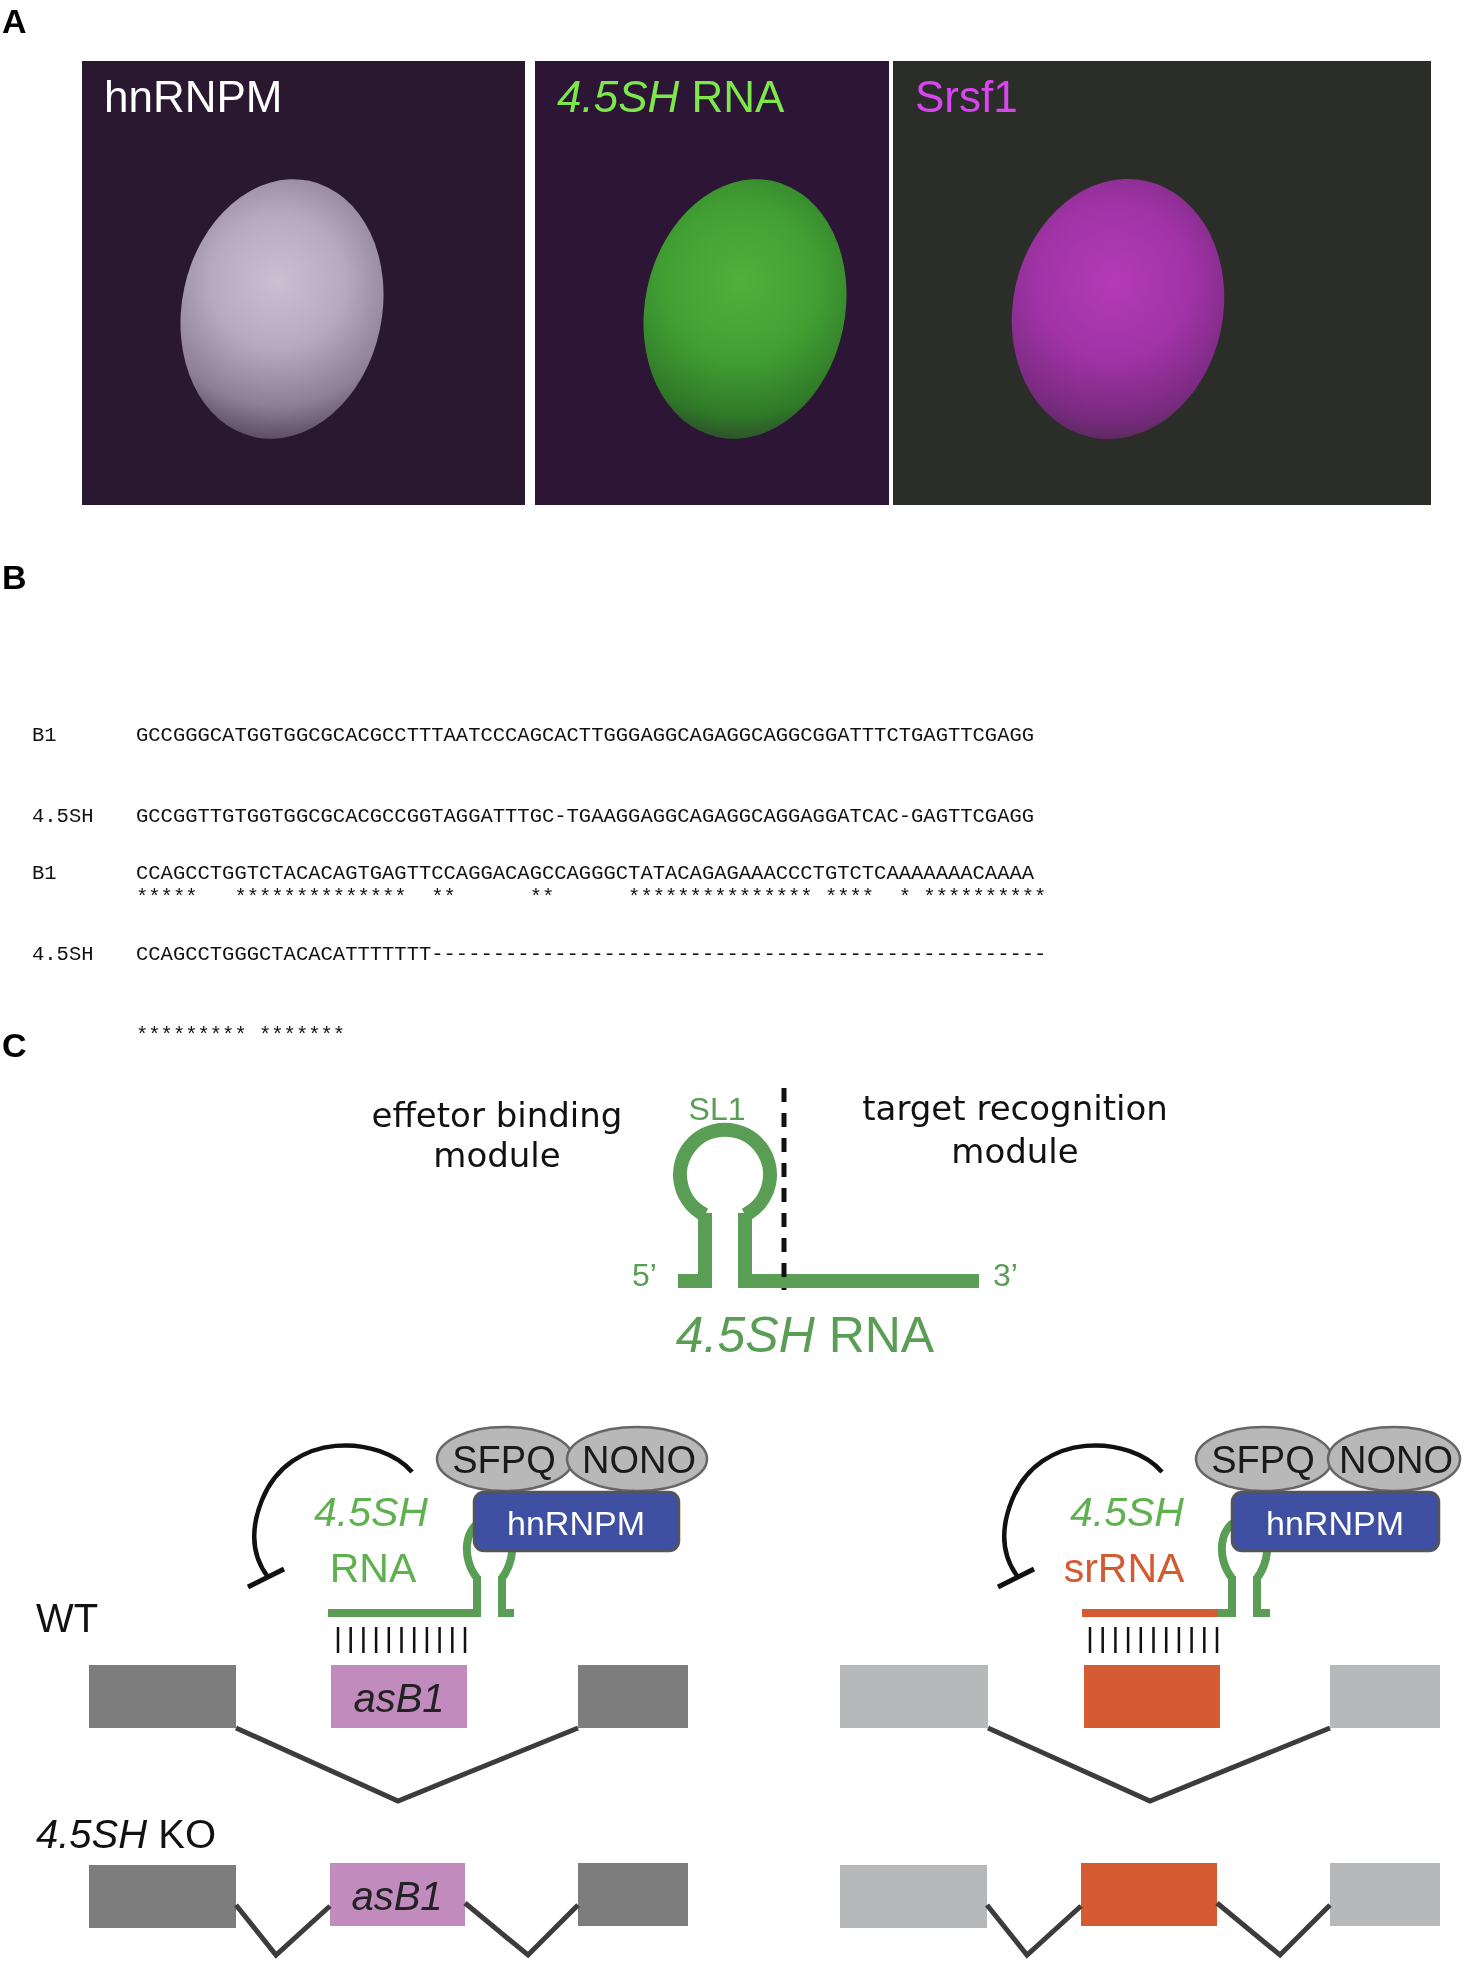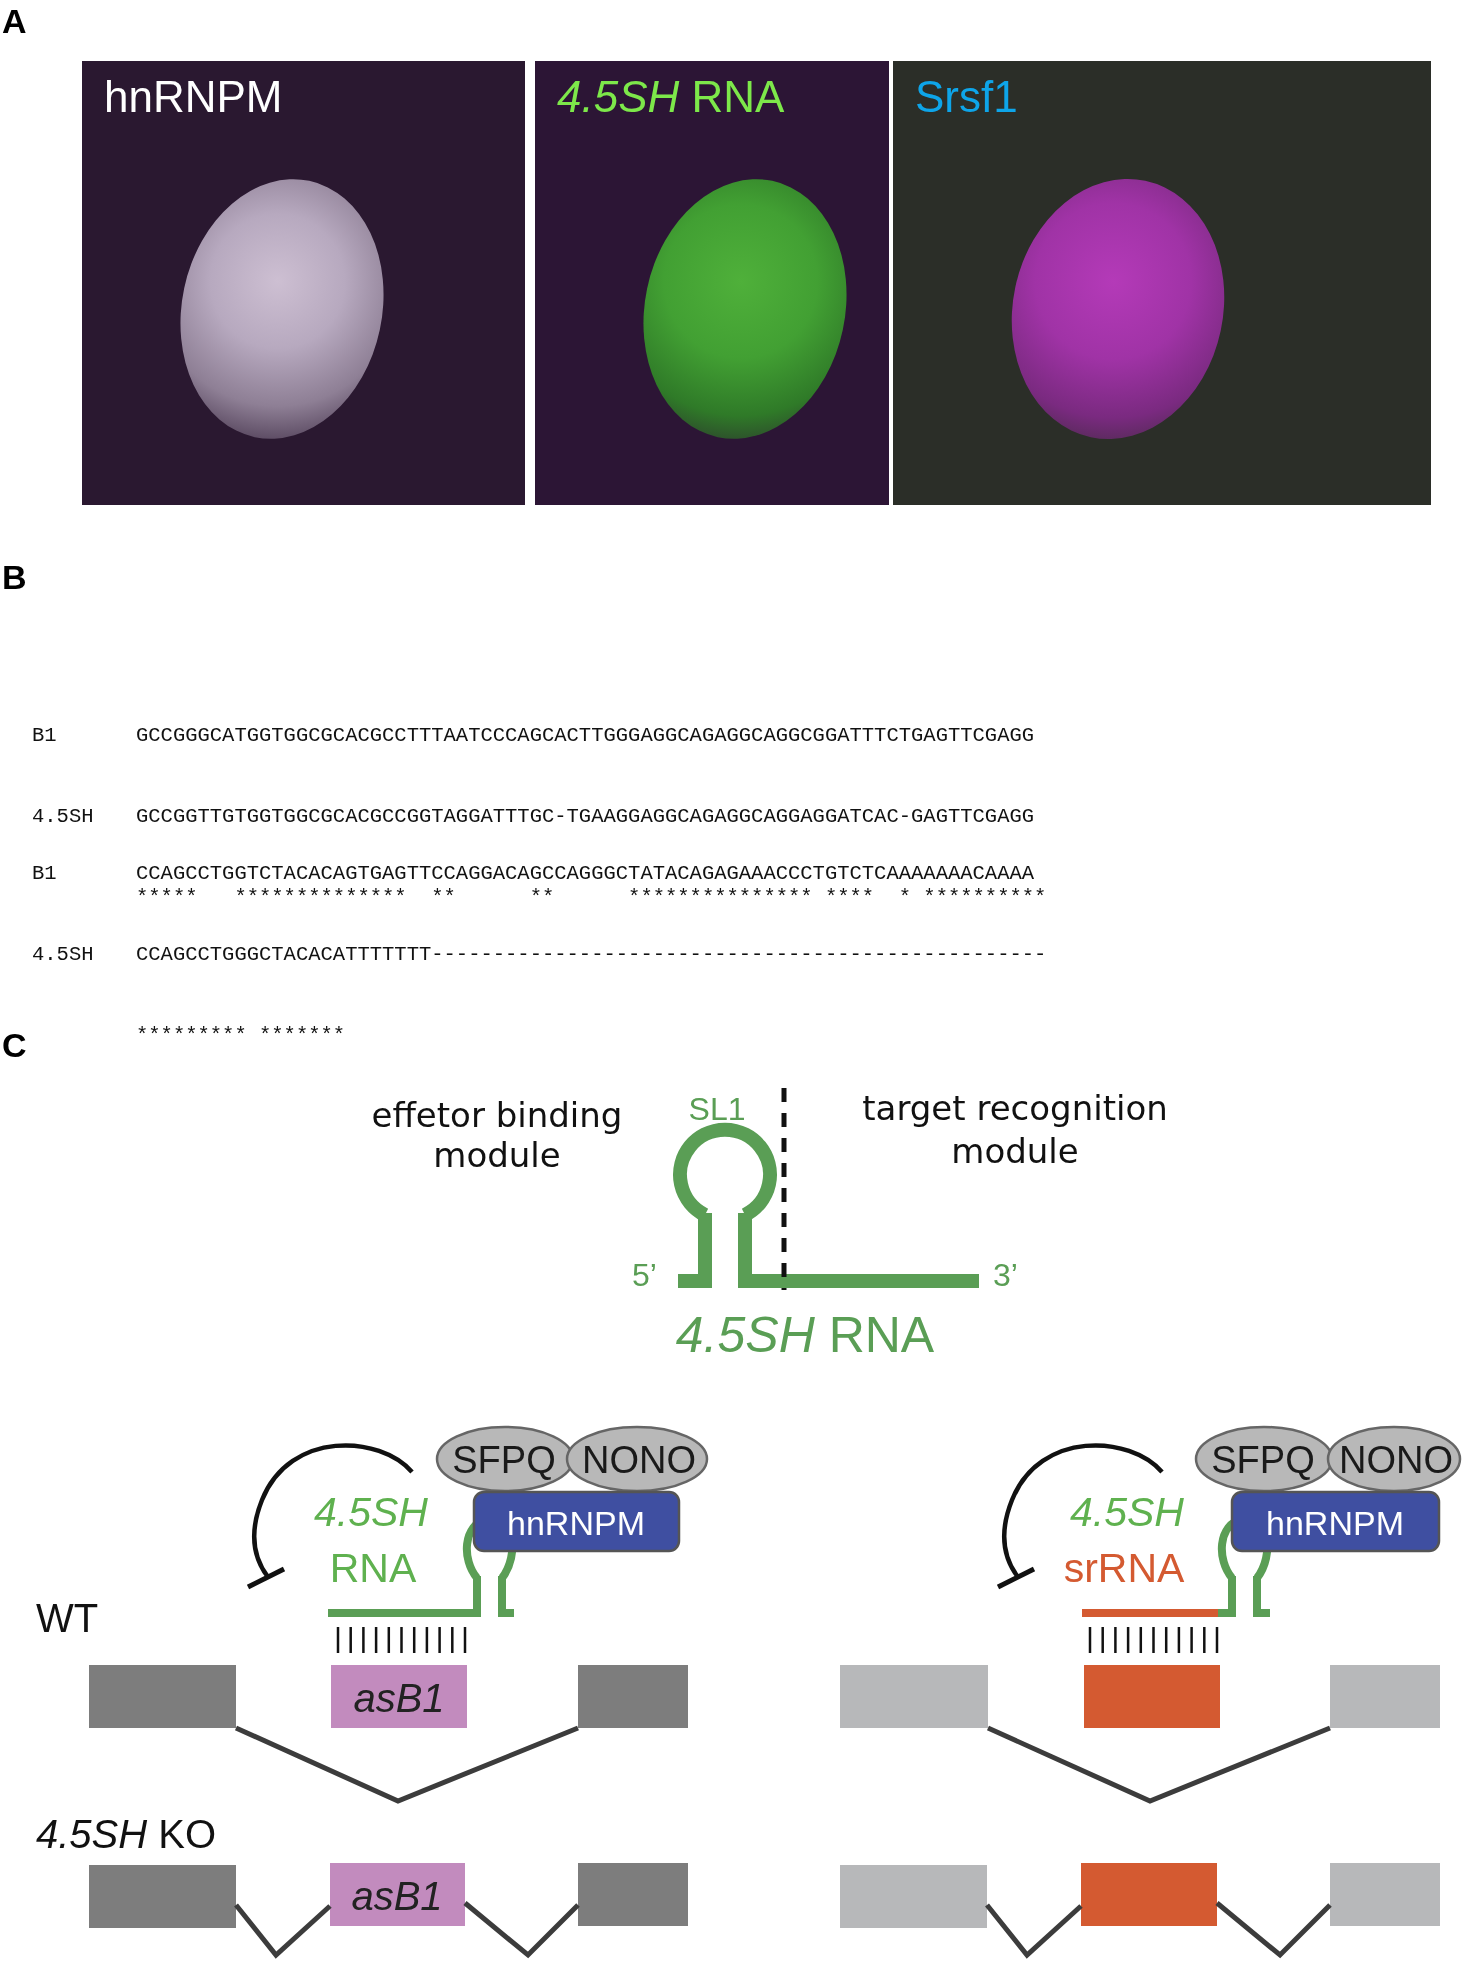--- a/index.html
+++ b/index.html
@@ -25,21 +25,21 @@
 
 <div class="micro" style="left:535px; width:354px; background:#2c1535;">
   <div class="nucleus" style="left:110px; background:radial-gradient(circle at 45% 40%, #4fb03a 0%, #42a033 40%, #2f7a28 70%, rgba(40,60,30,0.2) 100%);"></div>
   <div class="label" style="color:#7de84a;">
     <i>4.5SH</i><span> RNA</span>
   </div>
 </div>
 
 <div class="micro" style="left:893px; width:538px; background:#2b2e28;">
   <div class="nucleus" style="left:120px; width:210px; background:radial-gradient(circle at 45% 40%, #b43ab8 0%, #a033a6 40%, #7a2a80 70%, rgba(70,30,70,0.2) 100%);"></div>
-  <div class="label" style="color:#0ea5e9;">Srsf1</div>
+  <div class="label" style="color:#d946ef;">Srsf1</div>
 </div>
 
 <div class="panel-letter" style="left:2px; top:560px;">B</div>
 
 <div class="seq" style="top:668px;">
   <div><span style="display:inline-block;width:104px;">B1</span><span>GCCGGGCATGGTGGCGCACGCCTTTAATCCCAGCACTTGGGAGGCAGAGGCAGGCGGATTTCTGAGTTCGAGG</span></div>
   <div><span style="display:inline-block;width:104px;">4.5SH</span><span>GCCGGTTGTGGTGGCGCACGCCGGTAGGATTTGC-TGAAGGAGGCAGAGGCAGGAGGATCAC-GAGTTCGAGG</span></div>
   <div><span style="display:inline-block;width:104px;"></span><span>*****   **************  **      **      *************** ****  * **********</span></div>
 </div>
 

